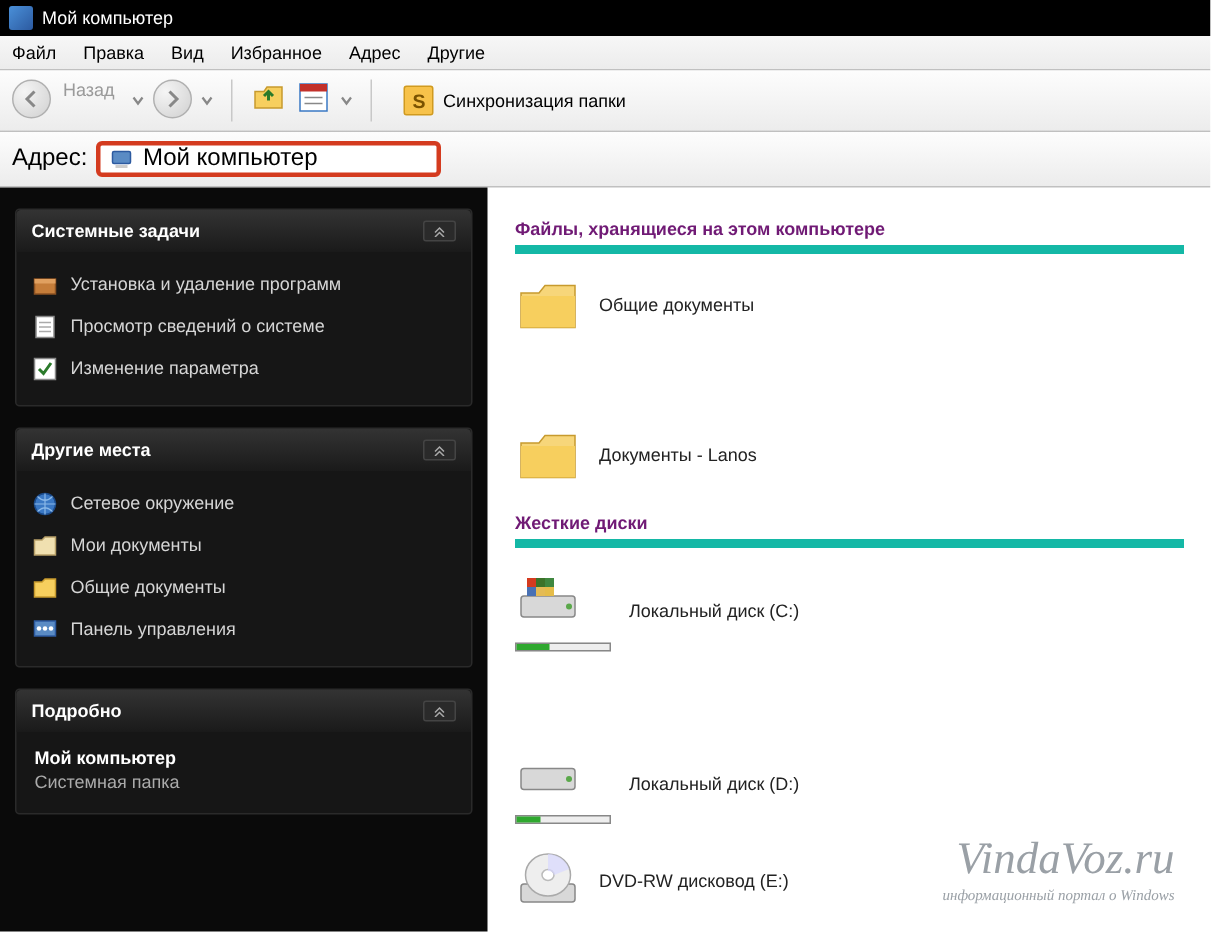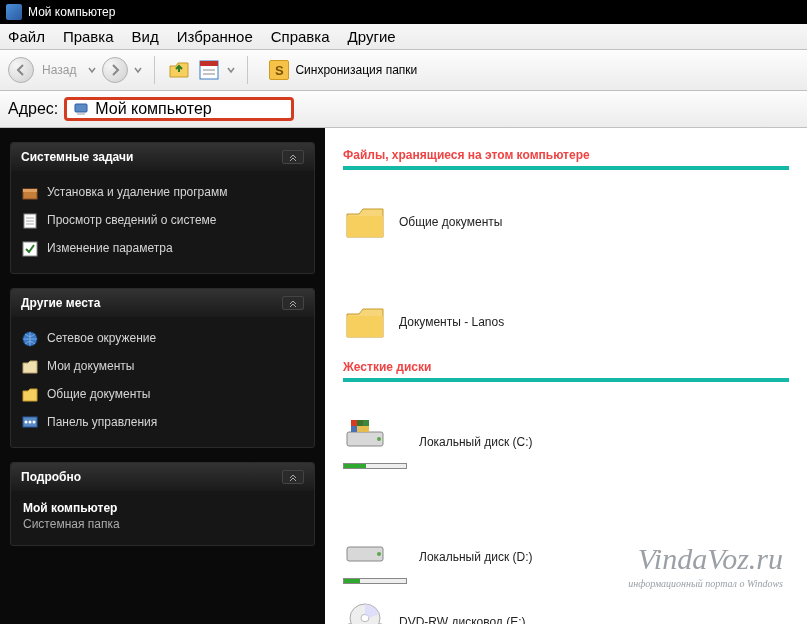--- a/index.html
+++ b/index.html
@@ -1,24 +1,24 @@
 <!DOCTYPE html>
 <html><head>
 <meta charset="utf-8">
 <style>
 * { margin: 0; padding: 0; box-sizing: border-box; font-family: Tahoma, Arial, sans-serif; }
 body { width: 807px; height: 625px; background: #fff; overflow: hidden; position: relative; }
 
 .titlebar { background: #000; color: #fff; height: 24px; display: flex; align-items: center; padding: 0 6px; font-size: 12px; gap: 6px; }
 .titlebar .sys-icon { width: 16px; height: 16px; background: linear-gradient(135deg,#4a90d9,#2c5aa0); border-radius: 2px; }
 
-.menubar { background: linear-gradient(#f7f7f7,#ececec); border-bottom: 1px solid #c0c0c0; padding: 4px 8px; display: flex; gap: 18px; font-size: 15px; }
+.menubar { background: linear-gradient(#f7f7f7,#ececec); border-bottom: 1px solid #c0c0c0; padding: 4px 8px; display: flex; gap: 18px; font-size: 12px; }
 .menubar span { cursor: default; }
 
-.toolbar { background: linear-gradient(#fdfdfd,#ececec); border-bottom: 1px solid #c0c0c0; padding: 6px 8px; display: flex; align-items: center; gap: 6px; }
+.toolbar { background: linear-gradient(#fdfdfd,#ececec); border-bottom: 1px solid #c0c0c0; padding: 6px 8px; display: flex; gap: 6px; }
 .nav-btn { width: 26px; height: 26px; border-radius: 50%; background: radial-gradient(circle at 30% 30%,#f5f5f5,#d0d0d0); border: 1px solid #b0b0b0; display: flex; align-items: center; justify-content: center; }
 .nav-btn svg { width: 12px; height: 12px; }
 .back-label { color: #9a9a9a; font-size: 12px; margin: 0 6px 0 2px; }
 .drop-arrow { width: 8px; display: flex; align-items: center; justify-content: center; }
 .drop-arrow svg { width: 8px; height: 8px; }
 .tb-sep { width: 1px; height: 28px; background: #c8c8c8; margin: 0 6px; }
 .tb-icon { width: 24px; height: 24px; display: flex; align-items: center; justify-content: center; }
 .sync-btn { display: flex; align-items: center; gap: 6px; padding: 2px 8px; font-size: 12px; border: 1px solid transparent; border-radius: 3px; }
 .sync-icon-box { width: 20px; height: 20px; background: #f7c24a; border: 1px solid #d09a1f; border-radius: 2px; display: flex; align-items: center; justify-content: center; font-weight: bold; color: #7a5200; font-size: 13px; }
 
@@ -34,46 +34,46 @@
 .side-header .collapse { width: 22px; height: 14px; background: #2a2a2a; border: 1px solid #444; border-radius: 2px; display: flex; align-items: center; justify-content: center; }
 .side-body { padding: 8px 6px 10px 6px; }
 .side-item { display: flex; align-items: center; gap: 8px; padding: 5px 4px; color: #d5d5d5; }
 .side-item .si-icon { width: 18px; height: 18px; flex-shrink: 0; }
 .side-item span.txt { line-height: 1.3; }
 .details-body { padding: 10px 12px 14px 12px; }
 .details-title { font-weight: bold; color: #fff; margin-bottom: 2px; }
 .details-sub { color: #aaa; }
 
 .content { flex: 1; background: #fff; padding: 14px 18px; overflow-y: auto; font-size: 12px; }
-.section-header { font-weight: bold; color: #ef4444; border-bottom: 4px solid #14b8a6; padding-bottom: 4px; margin: 6px 0 32px 0; }
+.section-header { font-weight: bold; color: #701a75; border-bottom: 6px solid #14b8a6; padding-bottom: 4px; margin: 6px 0 14px 0; }
 .items-row { display: flex; gap: 60px; flex-wrap: wrap; margin-bottom: 18px; }
 .item { display: flex; align-items: center; gap: 12px; width: 220px; }
 .item .item-icon { width: 44px; height: 40px; flex-shrink: 0; }
 .item .item-label { color: #222; }
 .drive-bar { width: 64px; height: 6px; border: 1px solid #888; margin-top: 6px; position: relative; background: #eee; }
 .drive-bar .fill { height: 100%; background: #2fa82f; }
 
-.watermark { position: absolute; right: 24px; bottom: 36px; text-align: right; pointer-events: none; }
+.watermark { position: absolute; right: 24px; bottom: 22px; text-align: right; pointer-events: none; }
 .watermark .wm-title { font-family: Georgia, 'Times New Roman', serif; font-style: italic; font-size: 30px; color: #9aa0a6; }
 .watermark .wm-sub { font-family: Georgia, serif; font-style: italic; font-size: 10px; color: #9aa0a6; margin-top: 2px; }
 </style>
 </head>
 <body>
 
 <div class="titlebar">
   <div class="sys-icon"></div>
   <span>Мой компьютер</span>
 </div>
 
 <div class="menubar">
   <span>Файл</span>
   <span>Правка</span>
   <span>Вид</span>
   <span>Избранное</span>
-  <span>Справка</span>
+  <span>Адрес</span>
   <span>Другие</span>
 </div>
 
 <div class="toolbar">
   <div class="nav-btn">
     <svg viewBox="0 0 12 12">
         <path d="M8 1 L3 6 L8 11" fill="none" stroke="#888" stroke-width="2"></path>
       </svg>
   </div>
   <span class="back-label">Назад</span>

